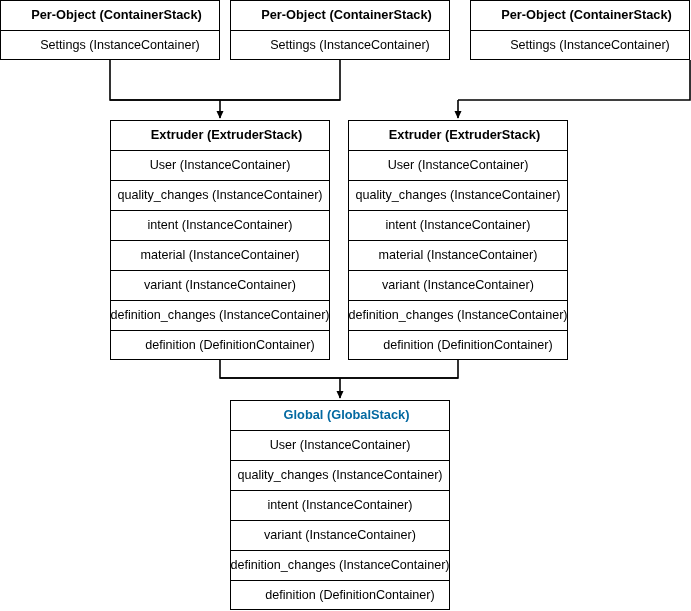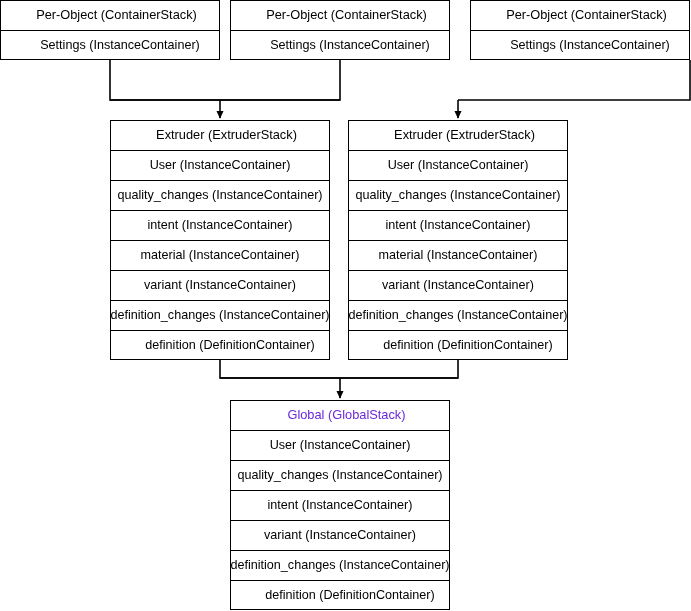--- a/index.html
+++ b/index.html
@@ -41,21 +41,21 @@
     line-height: 1.1;
     border-bottom: 1.4px solid #000000;
     white-space: nowrap;
     padding: 0 3px;
   }
   .row:last-child {
     border-bottom: none;
     padding-left: 23px;
   }
   .row.header {
-    font-weight: normal;
+    font-weight: bold;
     font-size: 12.8px;
     padding-left: 16px;
   }
 </style>
 </head>
 <body>
 
 <div id="canvas">
 
   <svg class="edges" width="691" height="611" viewBox="0 0 691 611" xmlns="http://www.w3.org/2000/svg">
@@ -123,21 +123,21 @@
         <div class="row header" style="height: 30px; border-bottom-color: rgb(0, 0, 0); color: rgb(0, 0, 0);">Extruder (ExtruderStack)</div>
         <div class="row" style="height: 30px; border-bottom-color: rgb(0, 0, 0); color: rgb(0, 0, 0);">User (InstanceContainer)</div>
         <div class="row" style="height: 30px; border-bottom-color: rgb(0, 0, 0); color: rgb(0, 0, 0);">quality_changes (InstanceContainer)</div>
         <div class="row" style="height: 30px; border-bottom-color: rgb(0, 0, 0); color: rgb(0, 0, 0);">intent (InstanceContainer)</div>
         <div class="row" style="height: 30px; border-bottom-color: rgb(0, 0, 0); color: rgb(0, 0, 0);">material (InstanceContainer)</div>
         <div class="row" style="height: 30px; border-bottom-color: rgb(0, 0, 0); color: rgb(0, 0, 0);">variant (InstanceContainer)</div>
         <div class="row" style="height: 30px; border-bottom-color: rgb(0, 0, 0); color: rgb(0, 0, 0);">definition_changes (InstanceContainer)</div>
         <div class="row" style="height: 30px; border-bottom-color: rgb(0, 0, 0); color: rgb(0, 0, 0);">definition (DefinitionContainer)</div>
       </div>
       <div class="node" style="left: 230px; top: 400px; width: 220px; height: 210px; border-color: rgb(0, 0, 0); background: rgb(255, 255, 255);">
-        <div class="row header" style="height: 30px; border-bottom-color: rgb(0, 0, 0); color: #6d28d9;">Global (GlobalStack)</div>
+        <div class="row header" style="height: 30px; border-bottom-color: rgb(0, 0, 0); color: #0369a1;">Global (GlobalStack)</div>
         <div class="row" style="height: 30px; border-bottom-color: rgb(0, 0, 0); color: rgb(0, 0, 0);">User (InstanceContainer)</div>
         <div class="row" style="height: 30px; border-bottom-color: rgb(0, 0, 0); color: rgb(0, 0, 0);">quality_changes (InstanceContainer)</div>
         <div class="row" style="height: 30px; border-bottom-color: rgb(0, 0, 0); color: rgb(0, 0, 0);">intent (InstanceContainer)</div>
         <div class="row" style="height: 30px; border-bottom-color: rgb(0, 0, 0); color: rgb(0, 0, 0);">variant (InstanceContainer)</div>
         <div class="row" style="height: 30px; border-bottom-color: rgb(0, 0, 0); color: rgb(0, 0, 0);">definition_changes (InstanceContainer)</div>
         <div class="row" style="height: 30px; border-bottom-color: rgb(0, 0, 0); color: rgb(0, 0, 0);">definition (DefinitionContainer)</div>
       </div>
     </div>
 
 </div>

